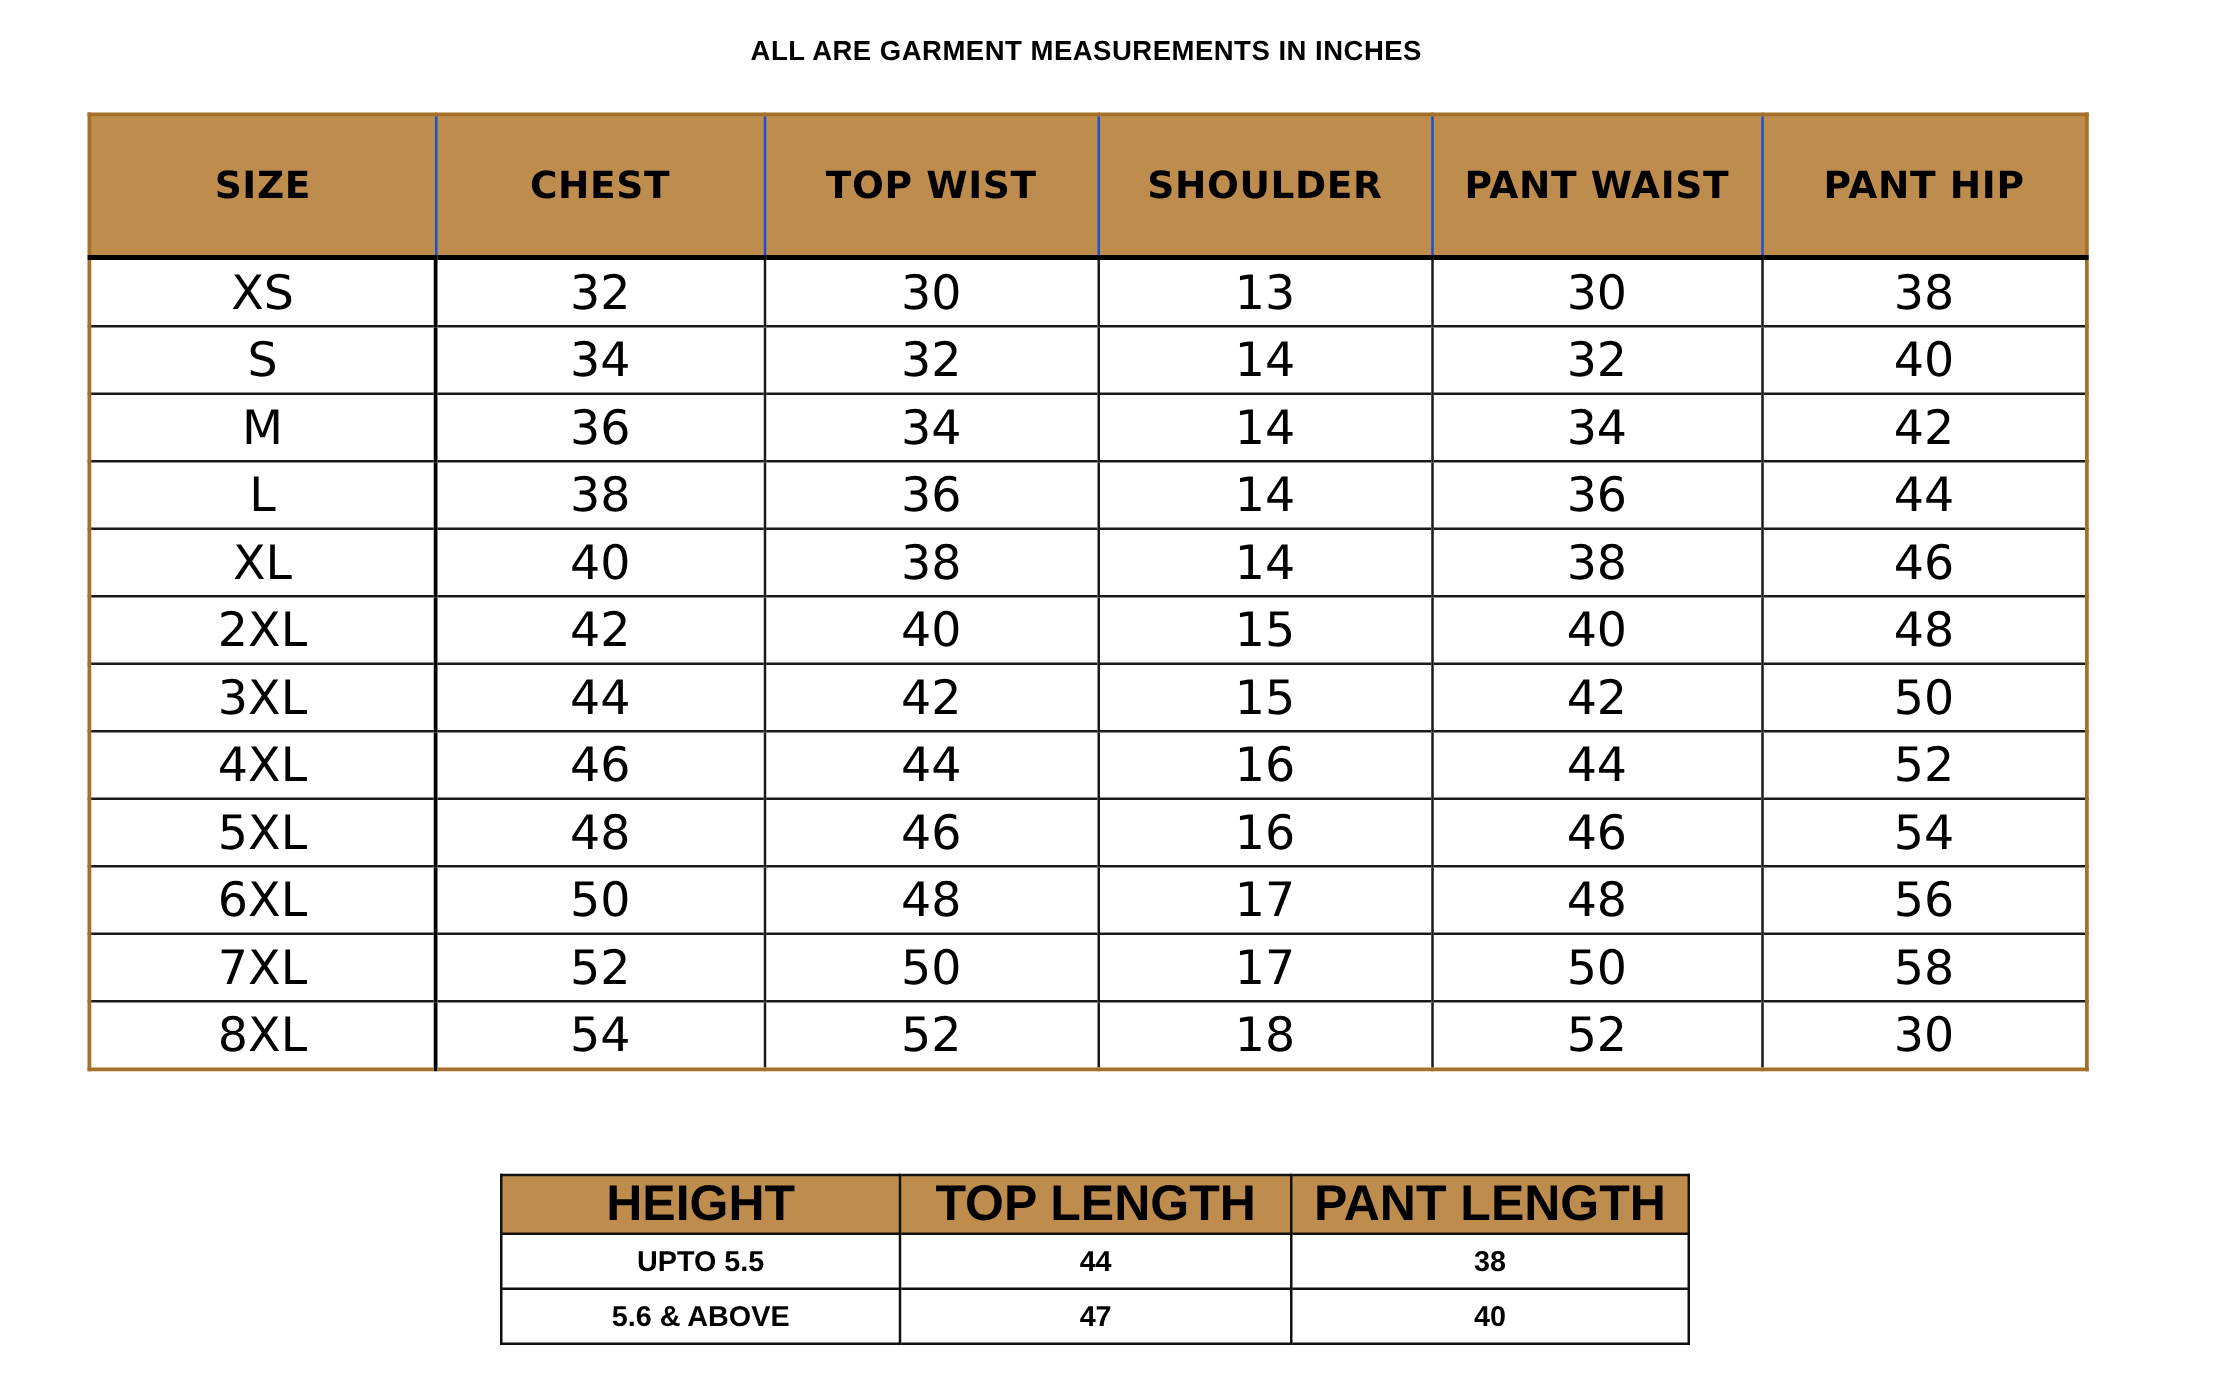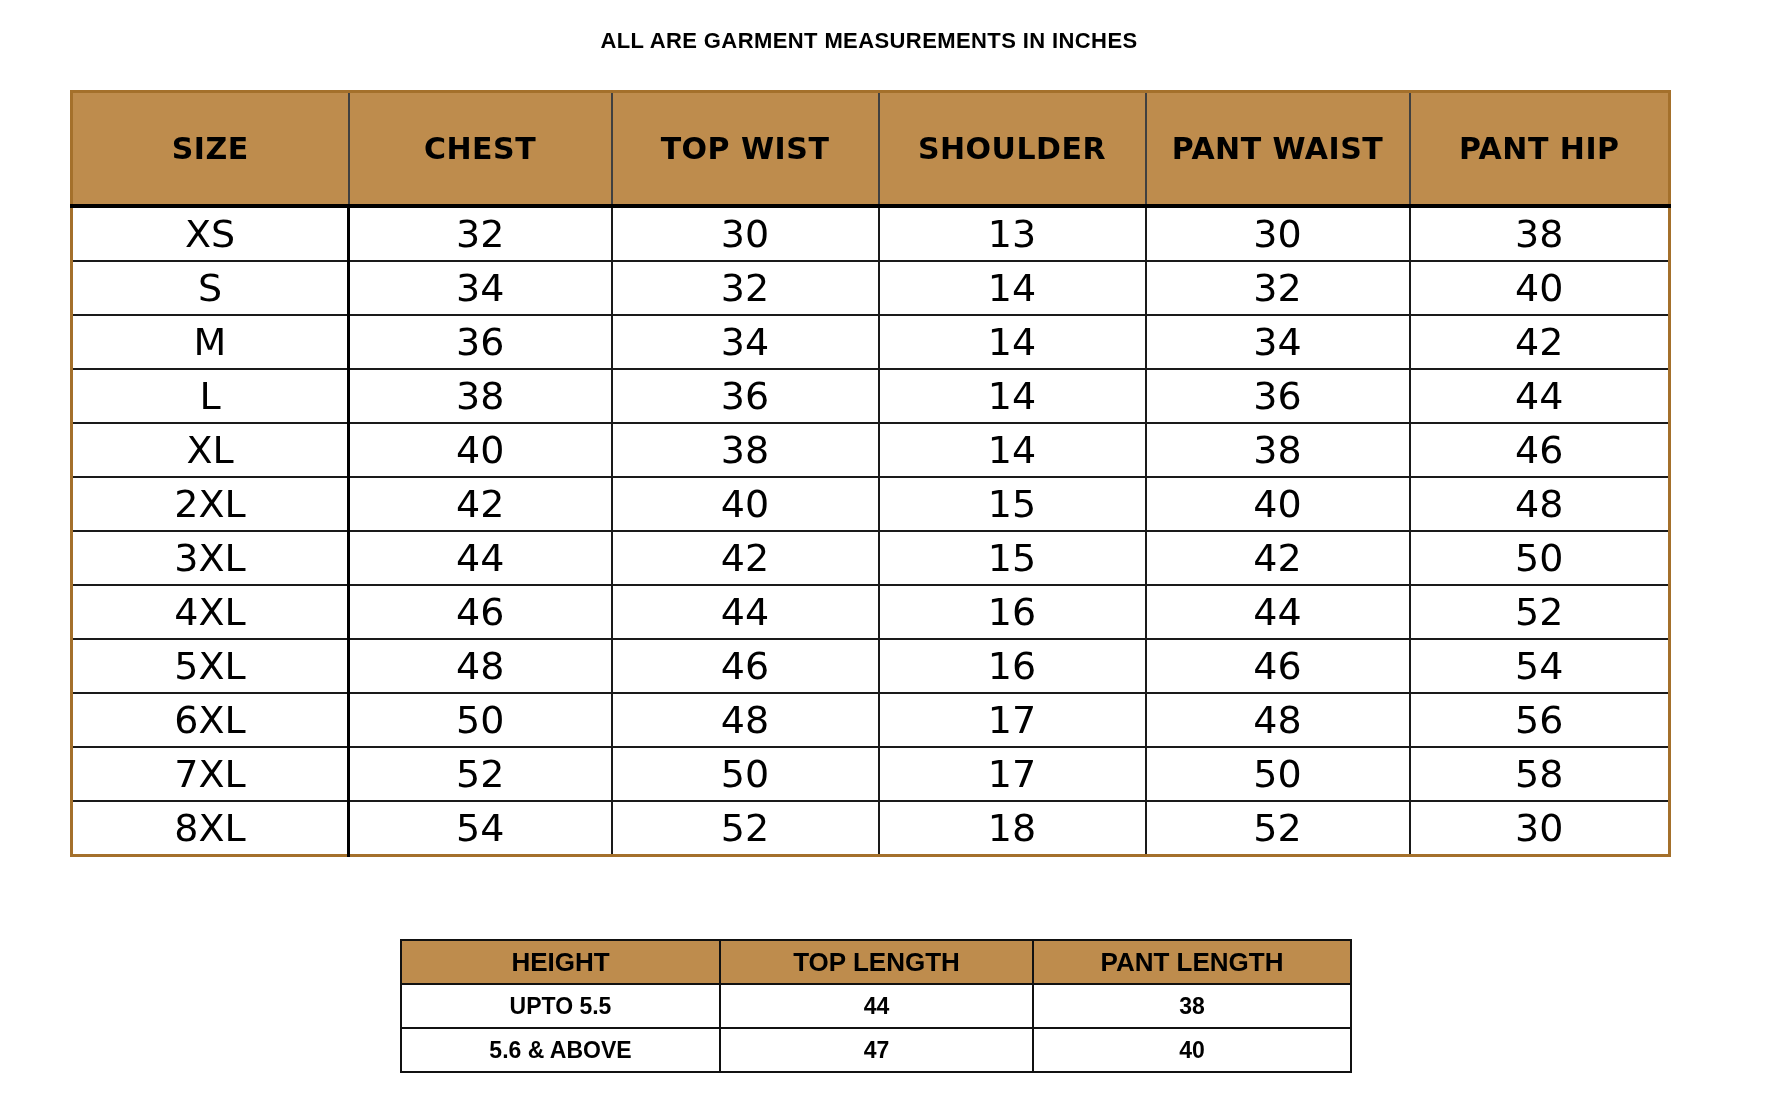--- a/index.html
+++ b/index.html
@@ -39,21 +39,21 @@
   table.main-table {
     left: 70px;
     top: 90px;
     width: 1598px;
     border: 3px solid #A4702B;
     font-family: "DejaVu Sans", sans-serif;
   }
   .main-table th {
     height: 111px;
     background: #BE8C4D;
-    border-left: 2px solid #404040;
+    border-left: 2px solid #1d4ed8;
     border-bottom: 4px solid #000;
     font-size: 30px;
     font-weight: bold;
     letter-spacing: 0.5px;
     text-align: center;
     vertical-align: middle;
     padding: 0;
   }
   .main-table th:first-child { border-left: none; }
   .main-table td {
@@ -76,21 +76,21 @@
     left: 400px;
     top: 939px;
     width: 950px;
     border: 2px solid #111;
     font-family: "Liberation Sans", sans-serif;
   }
   .secondary-table th {
     height: 42px;
     background: #BE8C4D;
     border: 2px solid #111;
-    font-size: 26px;
+    font-size: 40px;
     font-weight: bold;
     text-align: center;
     vertical-align: middle;
     padding: 0;
   }
   .secondary-table td {
     height: 42px;
     border: 2px solid #111;
     font-size: 23px;
     font-weight: bold;

